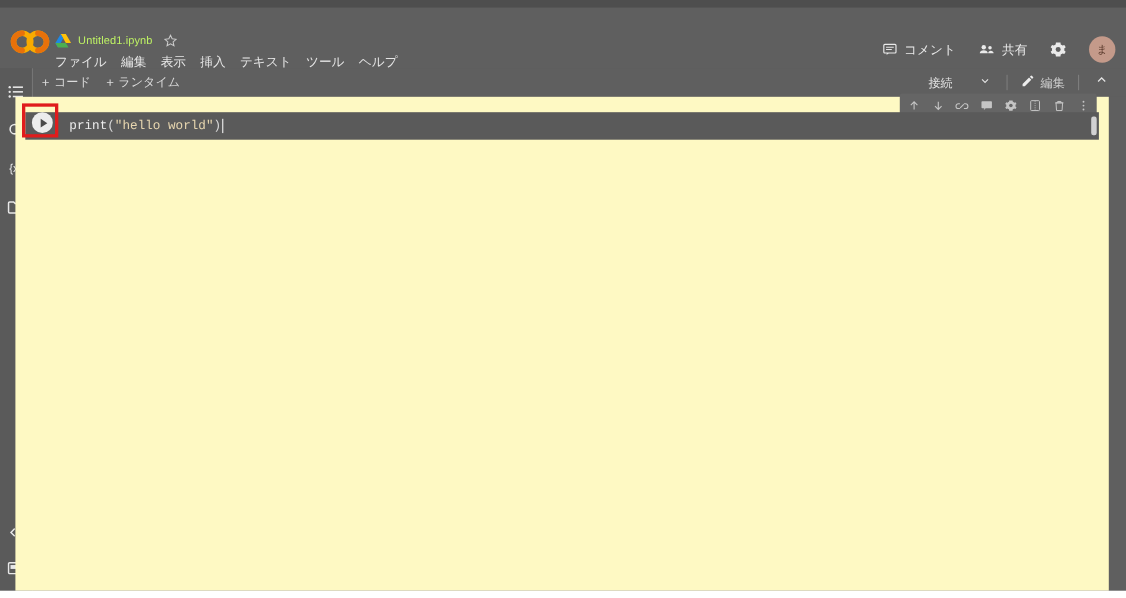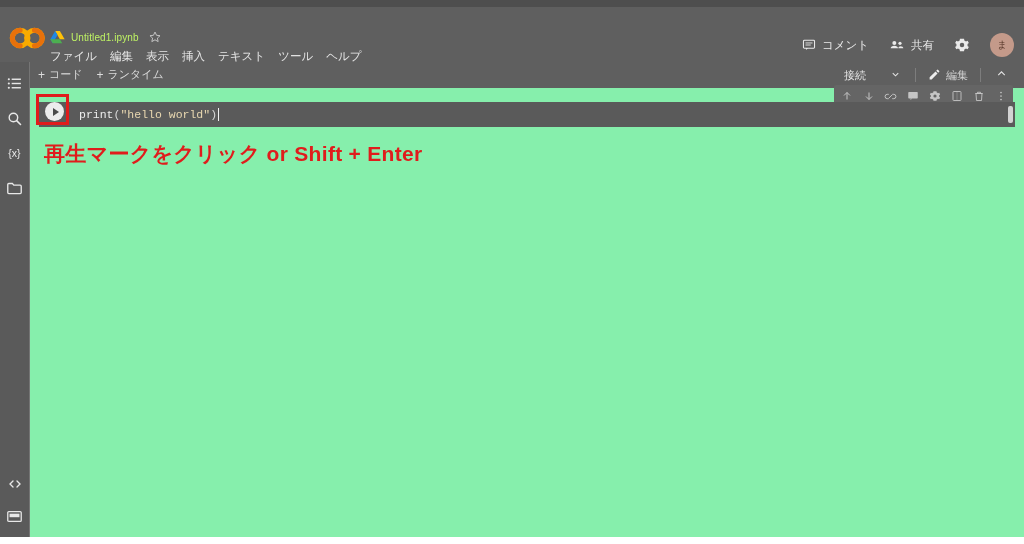--- a/index.html
+++ b/index.html
@@ -203,24 +203,24 @@
   }
   .side-ico-text {
     font-size: 10.5px;
     color: #e8e8e8;
     font-family: "Liberation Sans", sans-serif;
   }
 
   
   .notebook {
     position: absolute;
-    left: 30px; top: 88px;
+    left: 14px; top: 88px;
     width: 994px;
     height: 449px;
-    background: #86efac;
+    background: #fef9c3;
   }
 
   
   .cell {
     position: absolute;
     left: 9px; top: 3px;
     width: 976px;
     height: 36px;
   }
   .cell-toolbar {
@@ -544,17 +544,16 @@
         </div>
 
         <div class="code-line">
           <span>print</span><span class="tok-paren">(</span><span class="tok-str">"hello world"</span><span class="tok-paren">)</span><span class="caret"></span>
         </div>
 
         <div class="cell-scrollbar"></div>
       </div>
     </div>
 
-    <div class="annotation">再生マークをクリック or Shift + Enter</div>
   </div>
 
   <div class="bottom-strip"></div>
 </div>
 
 </body></html>

